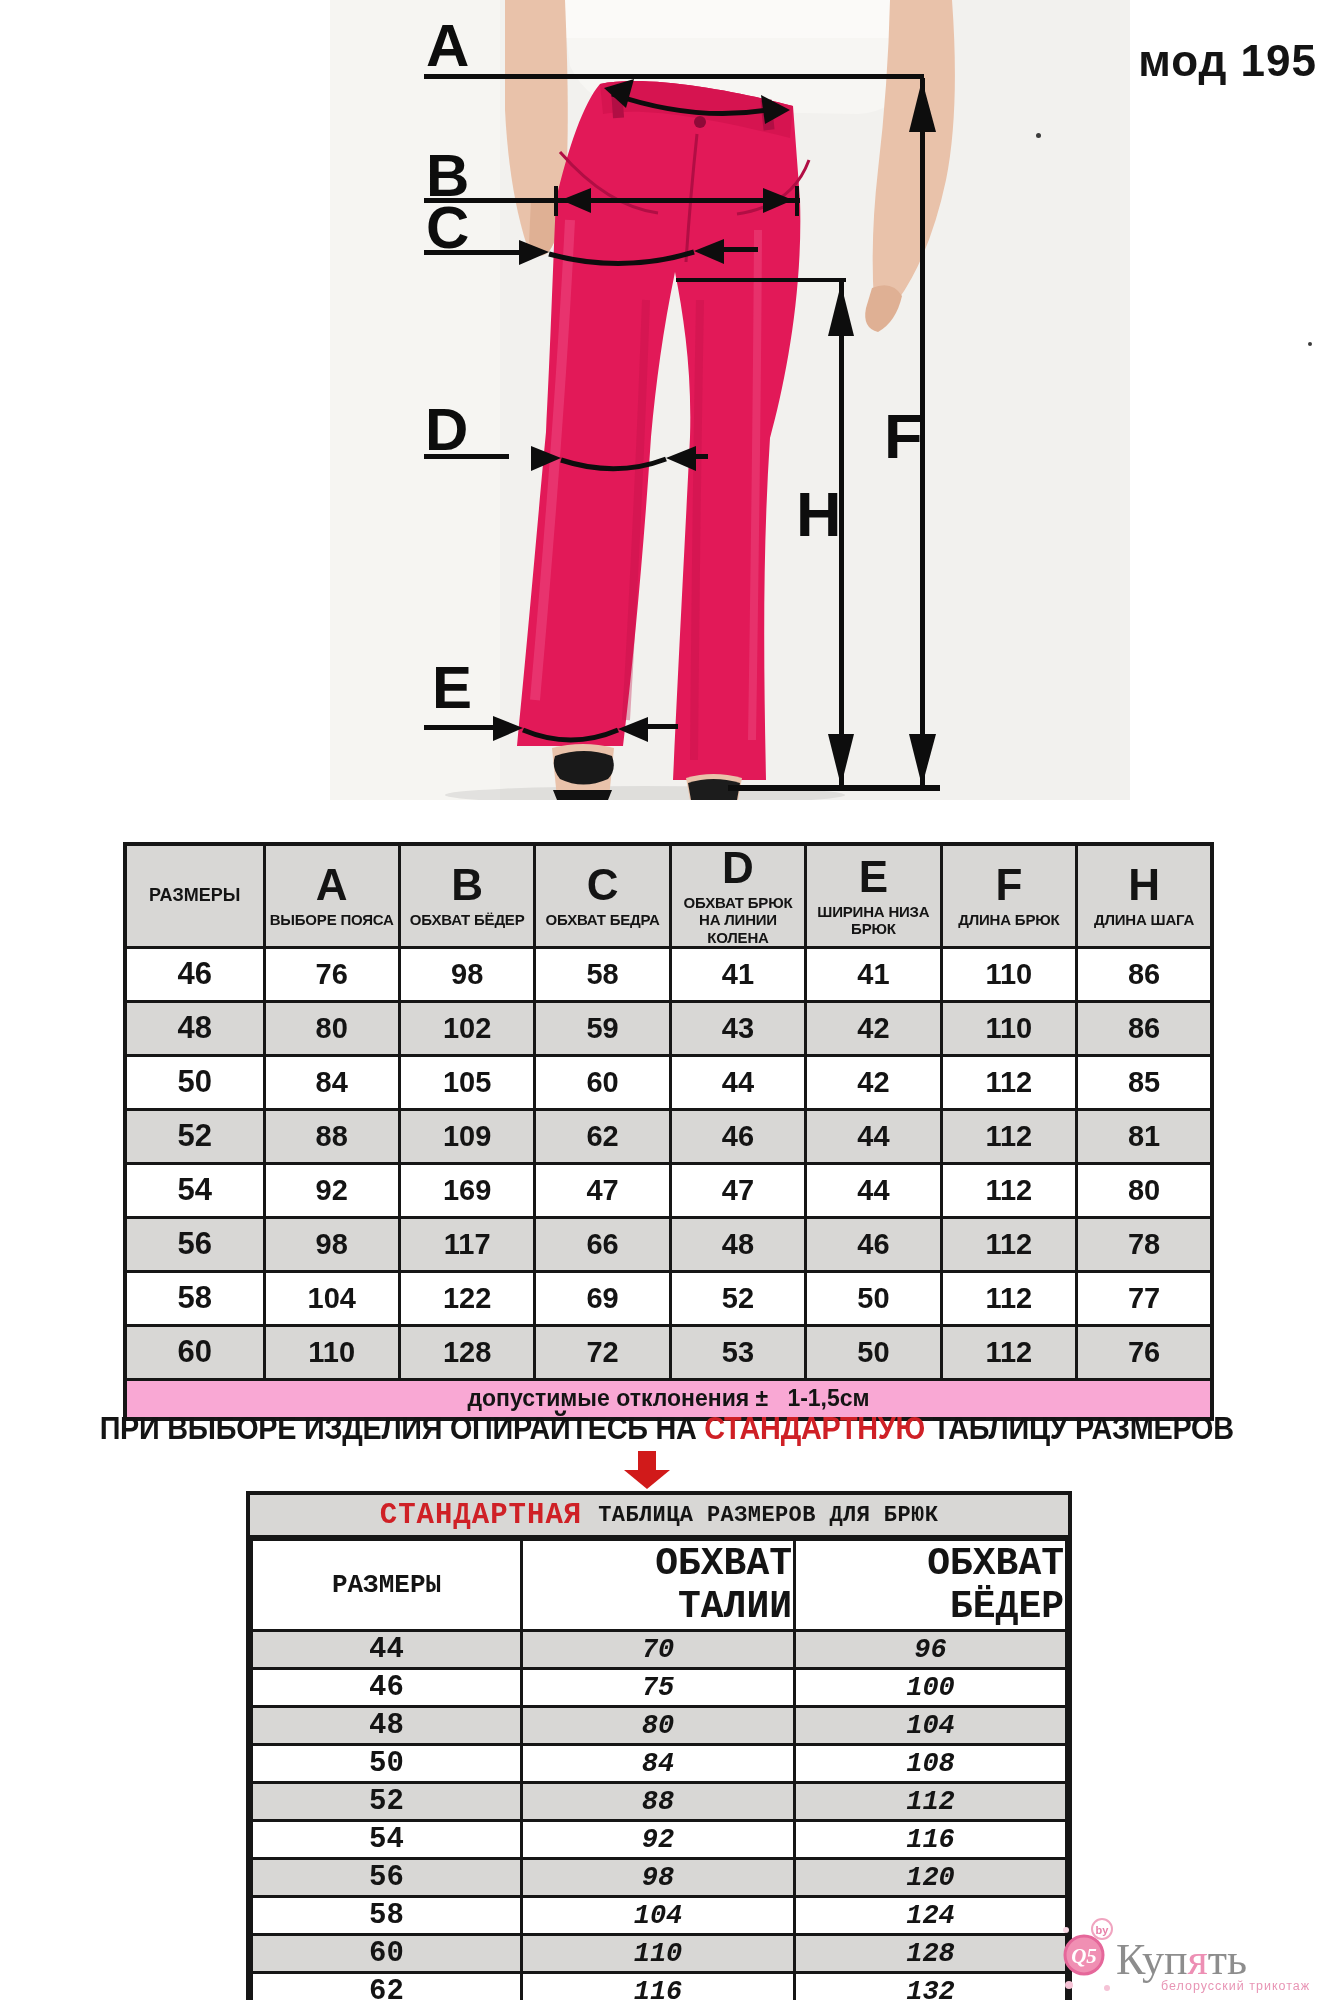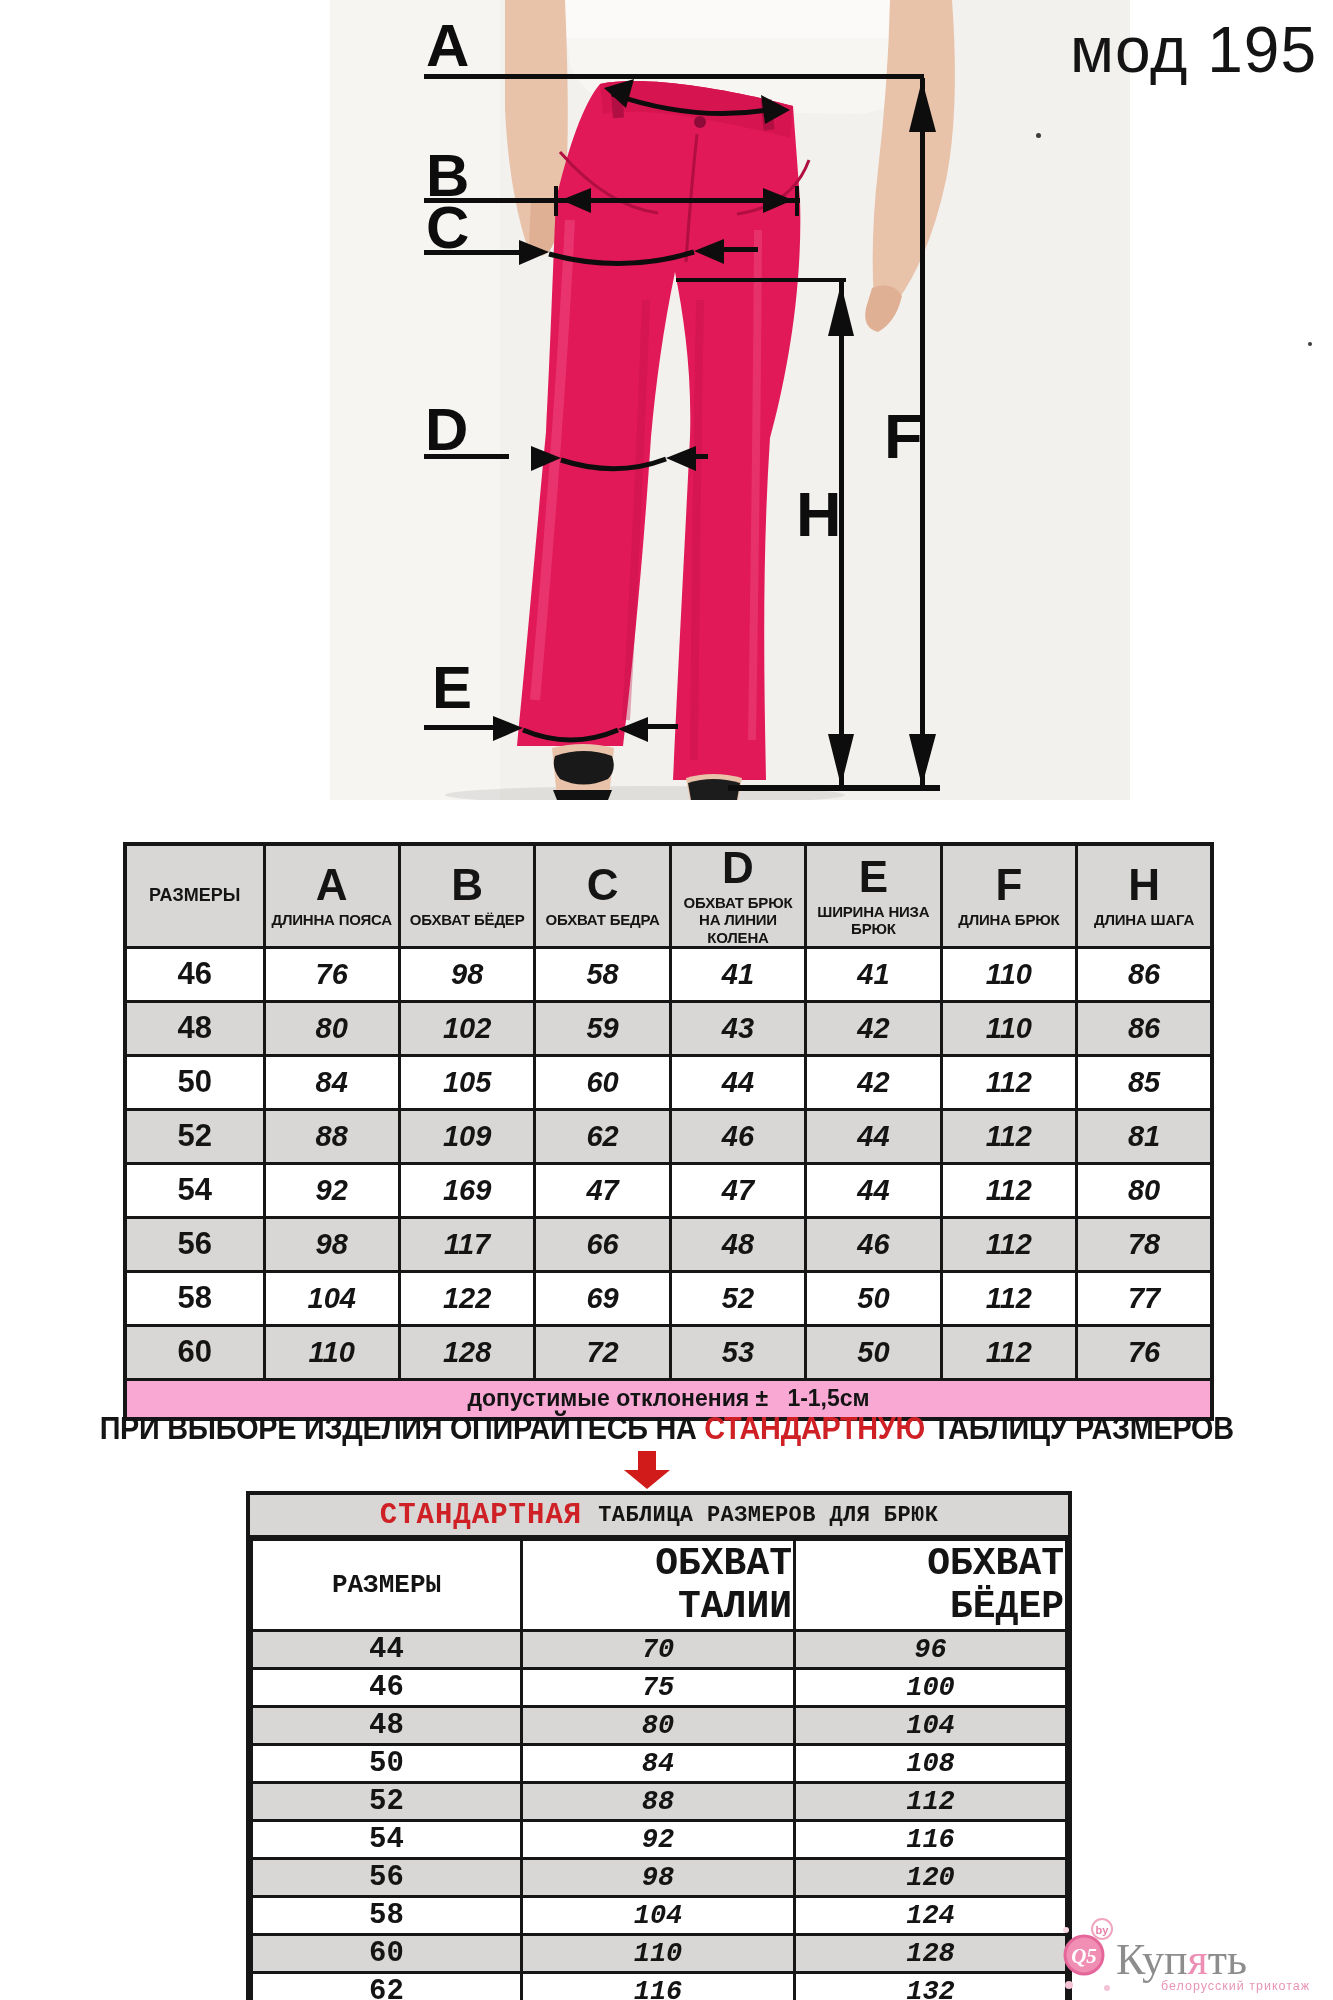--- a/index.html
+++ b/index.html
@@ -3,37 +3,37 @@
 <meta charset="utf-8">
 <style>
   html,body{margin:0;padding:0;background:#fff;}
   .page{position:relative;width:1333px;height:2000px;background:#fff;overflow:hidden;
         font-family:"Liberation Sans","DejaVu Sans",sans-serif;color:#141414;}
   .figure-svg{position:absolute;left:0;top:0;}
   .fl{font-family:"Liberation Sans",sans-serif;font-weight:700;font-size:60px;fill:#0d0d0d;}
   .fl-big{font-size:63px;}
   .ann{fill:#0d0d0d;}
   .ann-line{stroke:#0d0d0d;stroke-width:5;fill:none;}
-  .model-label{position:absolute;top:13px;right:16px;font-size:64px;font-weight:400;letter-spacing:1px;}
+  .model-label{position:absolute;top:36px;right:16px;font-size:44px;font-weight:700;letter-spacing:1px;}
   .dot{position:absolute;border-radius:50%;background:#3c3c3c;}
   .dot1{left:1036px;top:133px;width:5px;height:5px;}
   .dot2{left:1308px;top:342px;width:4px;height:4px;}
   .t1-title{position:absolute;top:801px;left:0;width:100%;text-align:center;
             font-size:28px;font-weight:500;letter-spacing:.4px;}
   
   .table1{position:absolute;left:123px;top:842px;width:1091px;border-collapse:collapse;
           table-layout:fixed;border:4px solid #161616;}
   .table1 th,.table1 td{border:3px solid #161616;text-align:center;vertical-align:middle;padding:0 3px;}
   .table1 thead th{height:96px;background:var(--row-gray,#d8d7d5);}
   .t1-letter{font-size:44px;font-weight:700;line-height:1;}
   .t1-sub{font-size:15px;font-weight:700;line-height:1.15;margin-top:4px;letter-spacing:-.2px;}
   .t1-sizes-h{font-size:18px;font-weight:700;}
   .table1 tbody td{height:51px;}
   .table1 td.size{font-size:31px;font-weight:800;}
-  .table1 td.val{font-size:29px;font-weight:700;font-style:italic;}
+  .table1 td.val{font-size:29px;font-weight:700;}
   .table1 tr.alt{background:var(--row-gray,#d8d7d5);}
   .table1 td.t1-foot{height:36px;font-size:23px;font-weight:700;background:#f9a8d4;}
   
   .note{position:absolute;top:1411px;left:0;width:100%;text-align:center;white-space:nowrap;}
   .note-inner{display:inline-block;transform:scaleX(.93);transform-origin:center;
               font-size:31px;font-weight:800;letter-spacing:-.3px;white-space:pre;}
   .note .red{color:var(--accent-red,#cf2026);}
   .red-arrow{position:absolute;left:624px;top:1451px;width:46px;height:38px;}
   .red-arrow .shaft{position:absolute;left:14px;top:0;width:18px;height:19px;background:var(--arrow-red,#d11a1a);}
   .red-arrow .head{position:absolute;left:0;top:19px;width:0;height:0;
@@ -179,21 +179,21 @@
         <col>
         <col>
         <col>
         <col>
       </colgroup>
     <thead>
       <tr id="t1-head-row">
         <th class="t1-sizes-h">РАЗМЕРЫ</th>
       <th>
             <div class="t1-letter">A</div>
-            <div class="t1-sub">ДЛИННА ПОЯСА</div>
+            <div class="t1-sub">ВЫБОРЕ ПОЯСА</div>
           </th>
           <th>
             <div class="t1-letter">B</div>
             <div class="t1-sub">ОБХВАТ БЁДЕР</div>
           </th>
           <th>
             <div class="t1-letter">C</div>
             <div class="t1-sub">ОБХВАТ БЕДРА</div>
           </th>
           <th>

